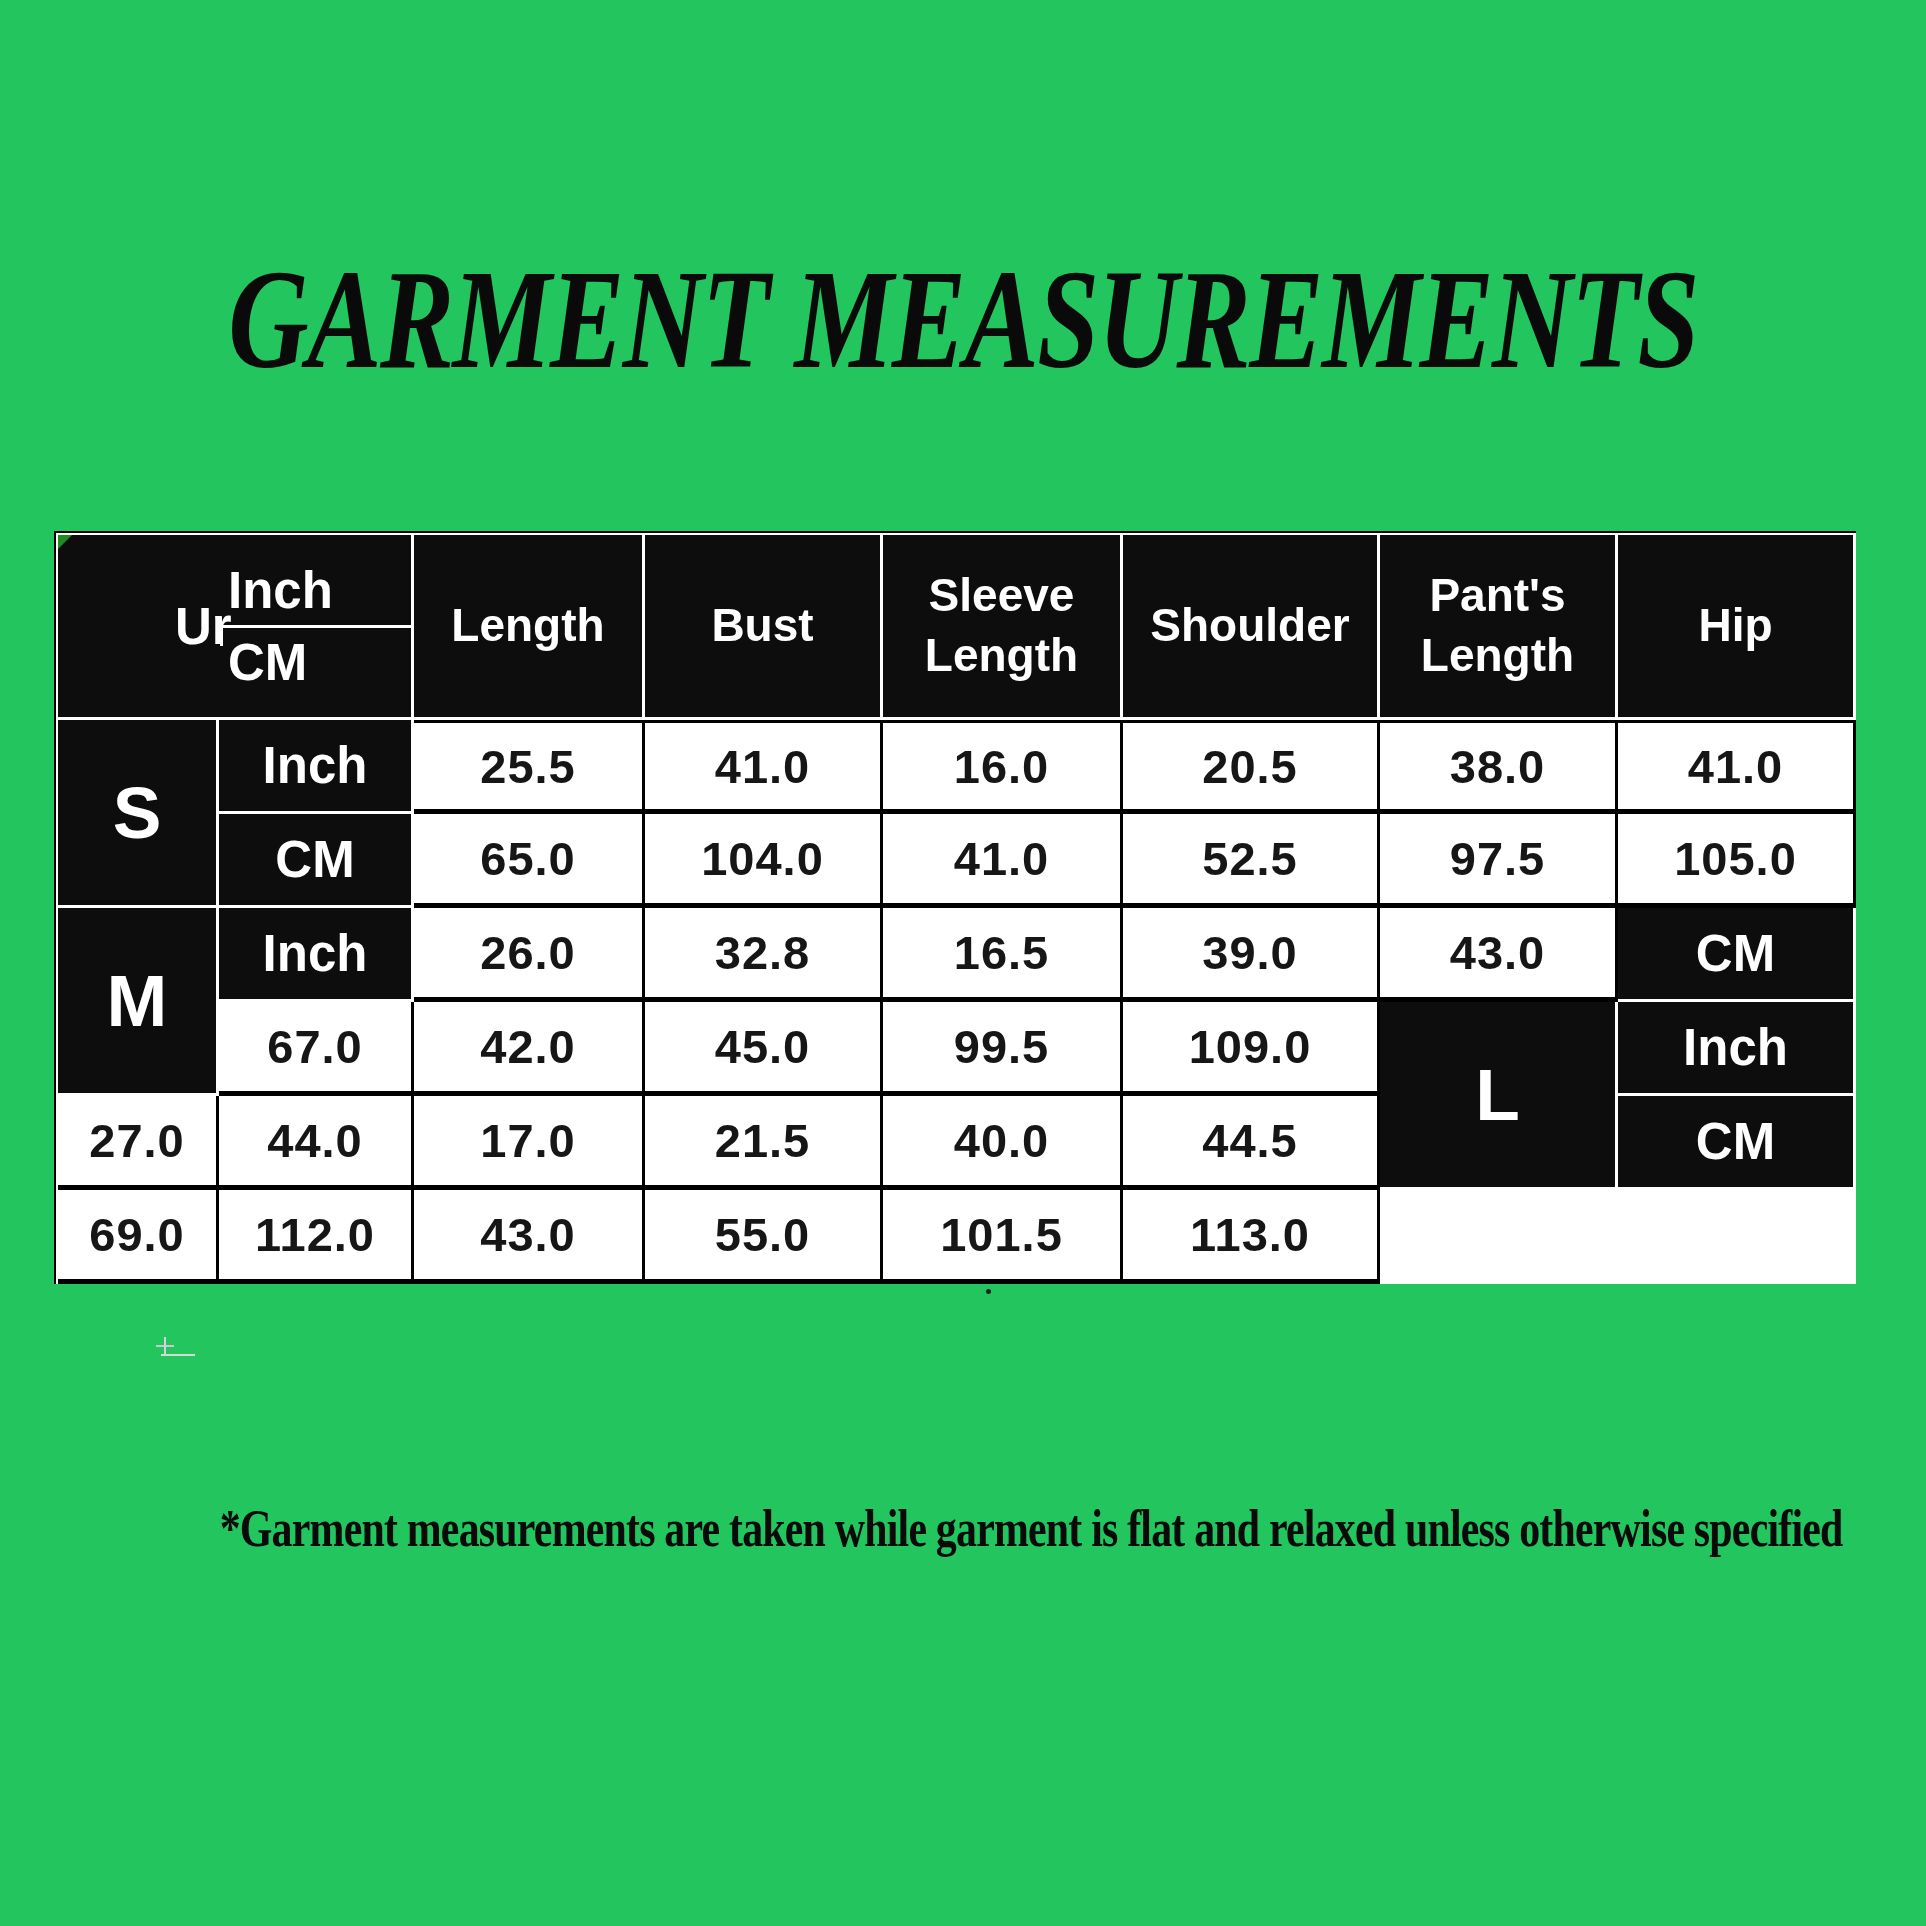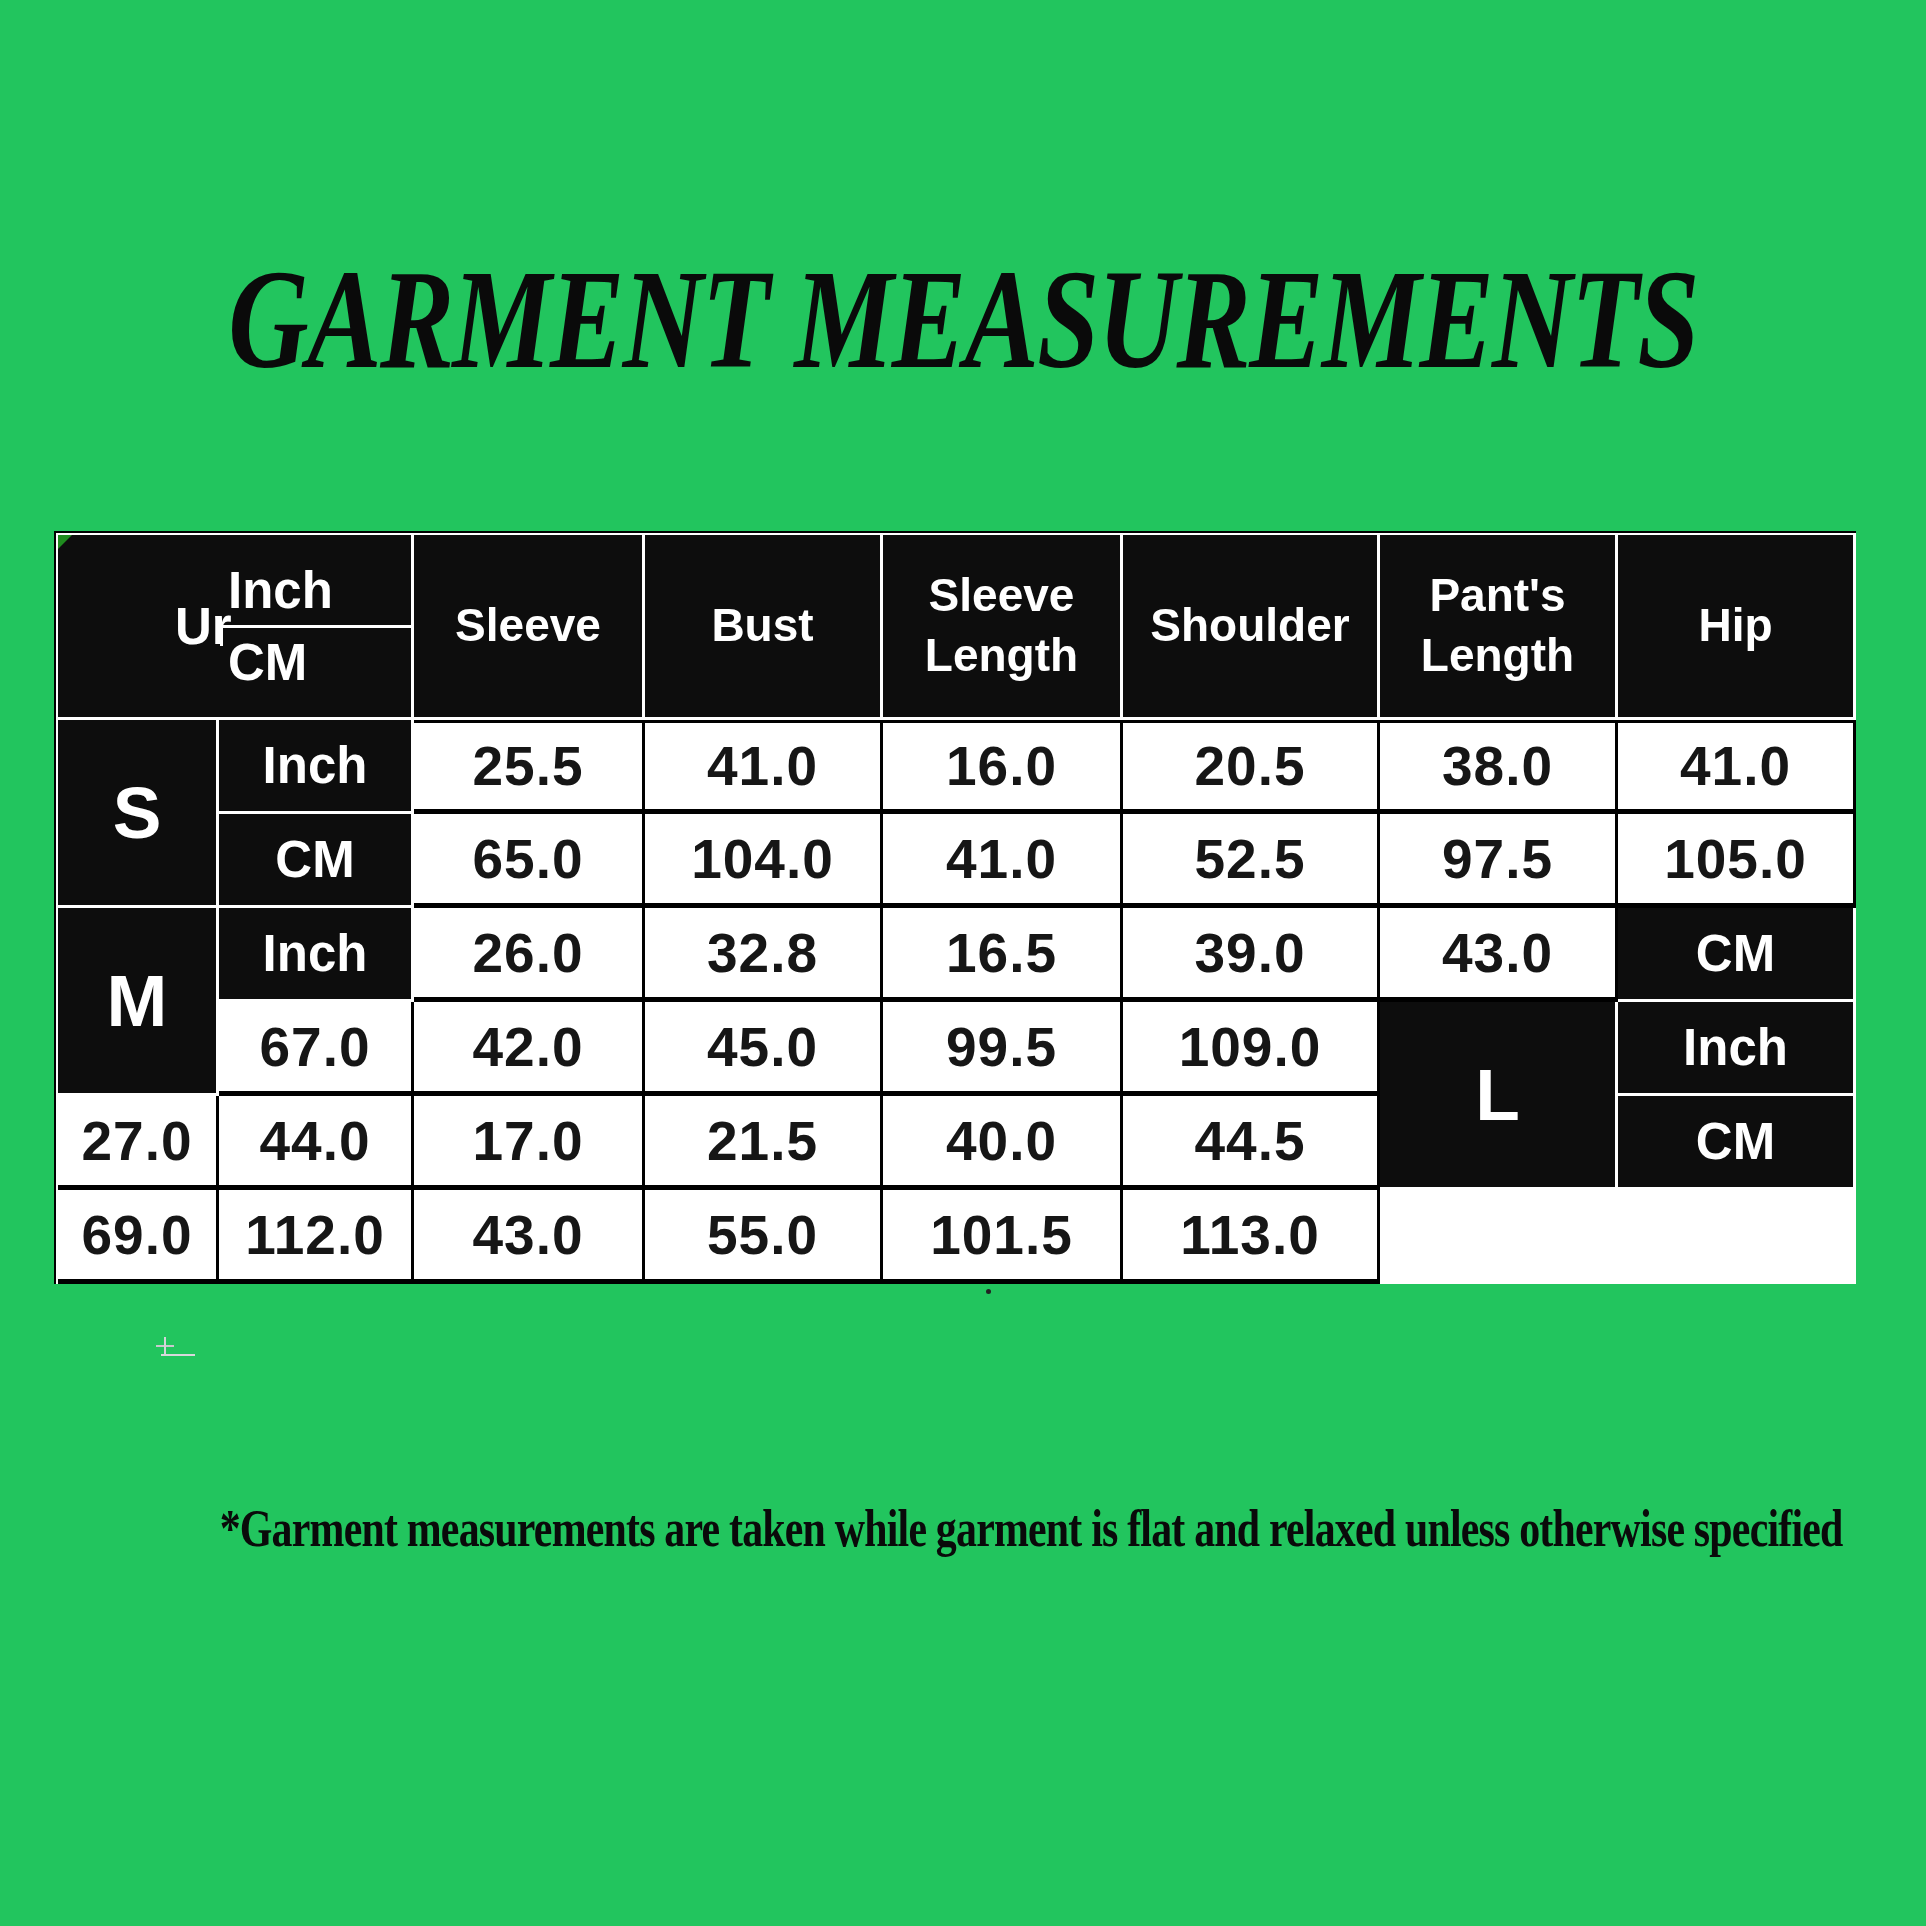--- a/index.html
+++ b/index.html
@@ -53,21 +53,21 @@
     background:var(--cell-bg);
     color:var(--cell-text);
     font-weight:bold;
     border-right:3px solid #ffffff;
     border-bottom:3px solid #ffffff;
   }
   .light{
     background:#ffffff;
     color:var(--data-text);
     font-weight:bold;
-    font-size:55px;
+    font-size:47px;
     letter-spacing:1px;
     border-right:3px solid var(--grid-black);
     border-bottom:5px solid var(--grid-black);
   }
   .light.bt{border-top:3px solid var(--grid-black);}
   .head{font-size:46px;line-height:1.3;padding:0 10px;}
   .size{grid-row:span 2;font-size:73px;}
   .unit{font-size:51px;}
   
   .corner{
@@ -145,21 +145,21 @@
 
     <div class="cell dark corner">
       <span class="corner-unit">Ur</span>
       <div class="corner-split">
         <div class="corner-inch">Inch</div>
         <div class="corner-line"></div>
         <div class="corner-cm">CM</div>
       </div>
       <div class="corner-marker"></div>
     </div>
-    <div class="cell dark head">Sleeve</div>
+    <div class="cell dark head">Length</div>
     <div class="cell dark head">Bust</div>
     <div class="cell dark head">Sleeve Length</div>
     <div class="cell dark head">Shoulder</div>
     <div class="cell dark head">Pant's Length</div>
     <div class="cell dark head">Hip</div>
 
     <div class="cell dark size">S</div>
     <div class="cell dark unit">Inch</div>
     <div class="cell light bt">25.5</div>
     <div class="cell light bt">41.0</div>

